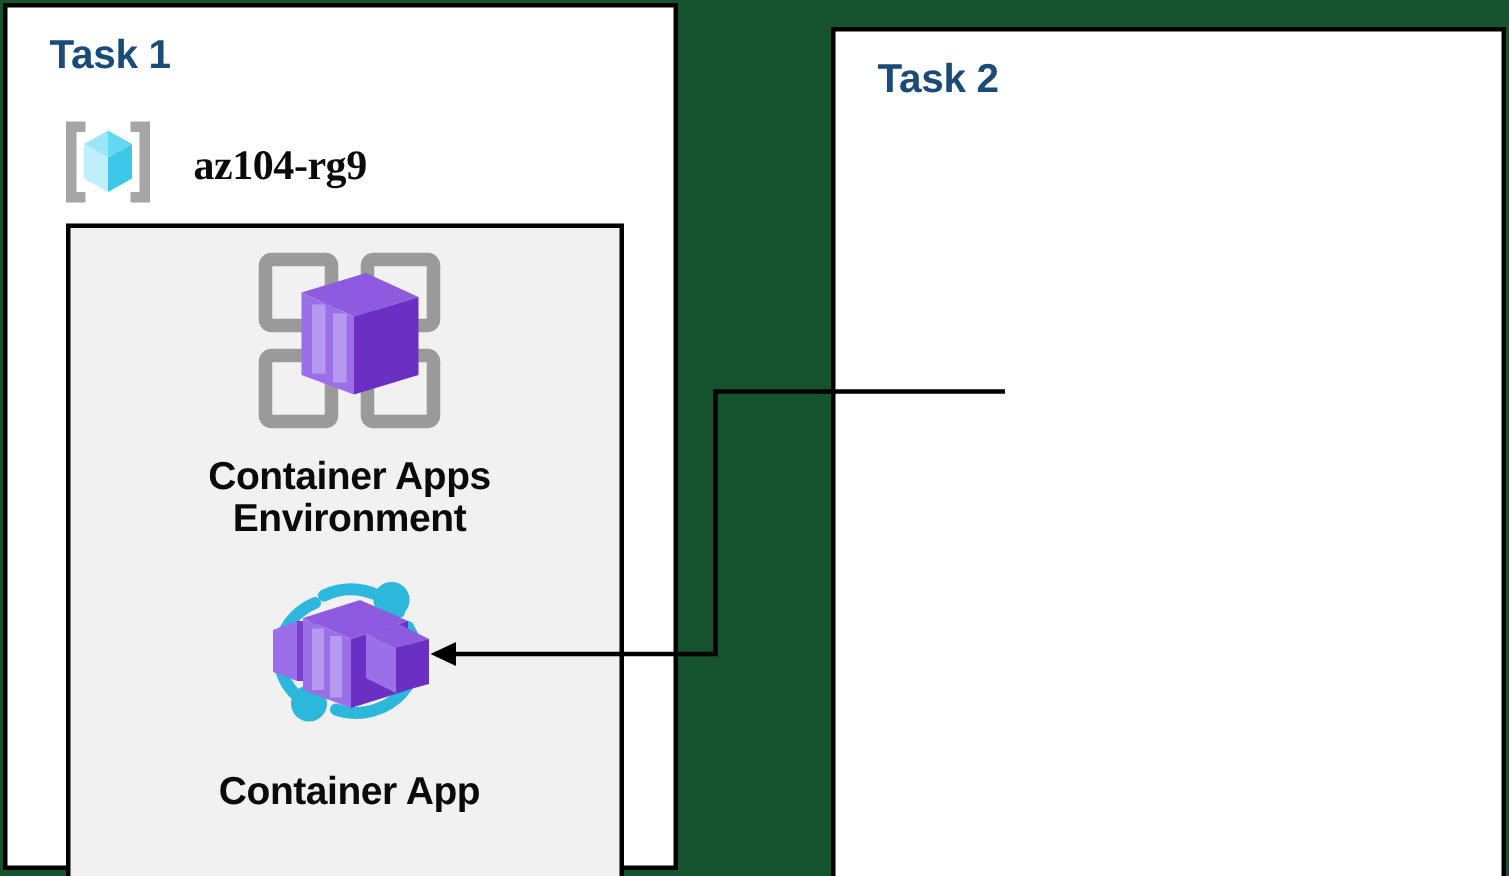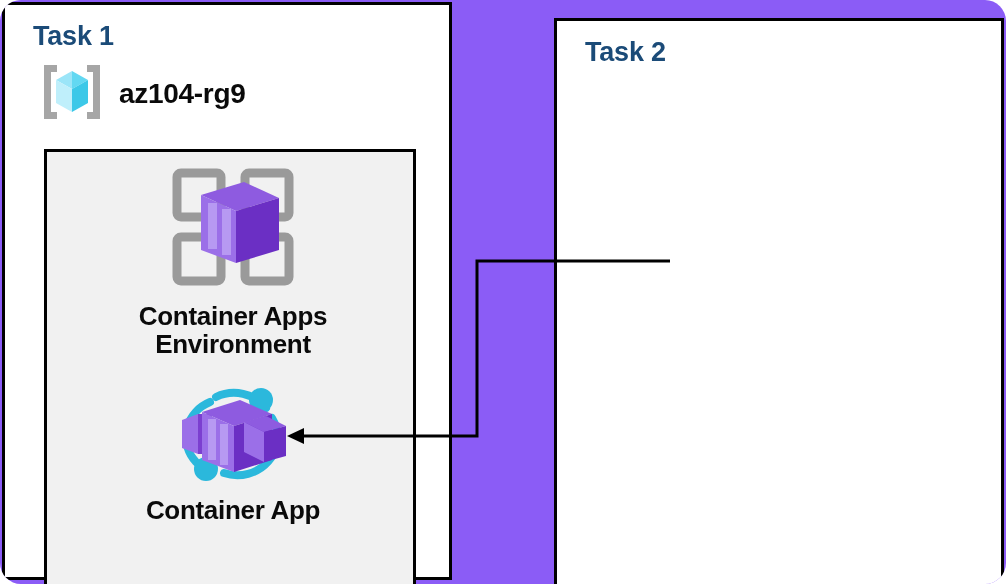--- a/index.html
+++ b/index.html
@@ -7,23 +7,22 @@
     padding: 0;
     background: #ffffff;
   }
   body {
     font-family: "Liberation Sans", sans-serif;
   }
   #canvas {
     position: relative;
     width: 1006px;
     height: 584px;
-    background: #8b5cf6;
+    background: #14532d;
     overflow: hidden;
-    border-radius: 21px;
   }
 
   
   .task-panel {
     position: absolute;
     background: #ffffff;
     border: 3px solid #000000;
     box-sizing: border-box;
   }
   #task1-panel { left: 2px;   top: 2px; width: 450px; height: 578px; }
@@ -37,24 +36,25 @@
     font-weight: bold;
     color: #1B4B78;
     letter-spacing: -0.2px;
     white-space: nowrap;
   }
 
   
   #rg-row {
     position: absolute;
     left: 34px;
-    top: 56px;
+    top: 72px;
     display: flex;
     align-items: center;
-    gap: 14px;
+    gap: 24px;
+    font-family: Liberation Serif, serif;
   }
   #rg-label {
     font-size: 28px;
     font-weight: bold;
     color: #0a0a0a;
     letter-spacing: -0.3px;
     white-space: nowrap;
   }
 
   
@@ -80,21 +80,21 @@
     text-align: center;
     line-height: 1.08;
     letter-spacing: -0.3px;
     white-space: pre-line;
   }
 
   #node-cae { left: 0; top: 10px; width: 372px; }
   #node-cae .node-label { margin-top: 6px; }
 
   #node-capp { left: 0; top: 228px; width: 372px; }
-  #node-capp .node-label { margin-top: 4px; }
+  #node-capp .node-label { margin-top: 20px; }
 
   
   #connector-layer {
     position: absolute;
     left: 0; top: 0;
     width: 1006px;
     height: 584px;
     pointer-events: none;
   }
 </style>

